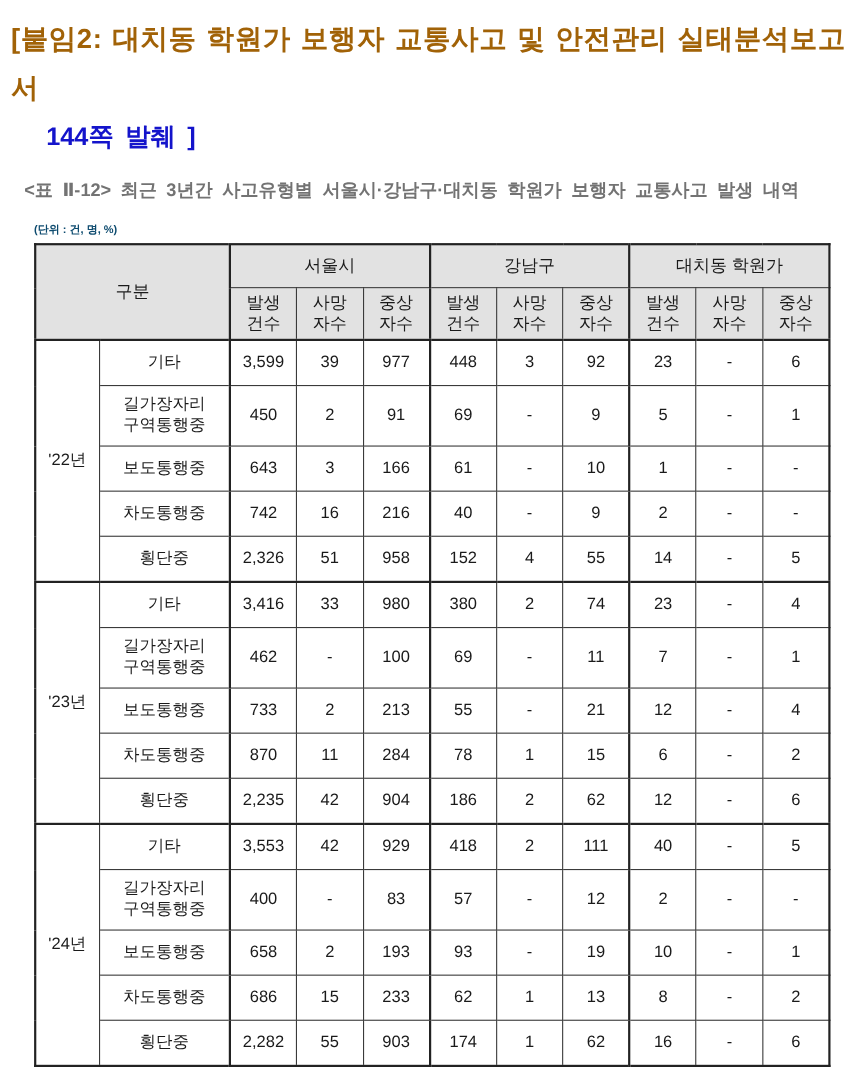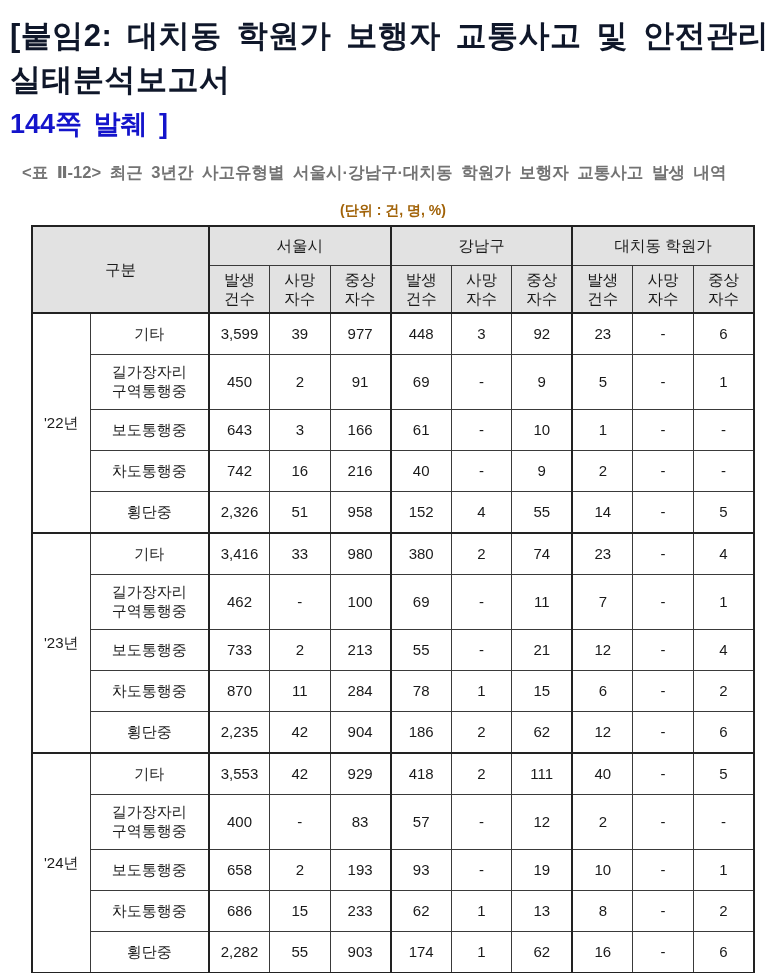--- a/index.html
+++ b/index.html
@@ -10,51 +10,52 @@
     background: #ffffff;
     font-family: "Liberation Sans", "DejaVu Sans", sans-serif;
     color: #1a1a1a;
     box-sizing: border-box;
     padding: 14px 10px 0 10px;
     overflow: hidden;
   }
   
   .title { margin-bottom: 16px; }
   .title-line1 {
-    color: #0f172a;
-    font-size: 31px;
+    color: #a16207;
+    font-size: 25px;
     font-weight: bold;
     line-height: 44px;
     text-align: justify;
     text-align-last: justify;
     letter-spacing: 0.5px;
   }
   .title-line2 {
     color: #1414cb;
-    font-size: 27px;
+    font-size: 23px;
     font-weight: bold;
     line-height: 44px;
+    margin-left: 32px;
     word-spacing: 4px;
   }
   
   .caption {
     margin: 6px 0 0 12px;
     font-size: 16.5px;
     font-weight: bold;
     color: #737373;
     word-spacing: 4px;
     white-space: nowrap;
   }
   .unit-note {
     width: 724px;
     margin: 18px 0 5px 21px;
-    text-align: center;
-    font-size: 14px;
-    font-weight: bold;
-    color: #a16207;
+    text-align: left;
+    font-size: 10px;
+    font-weight: bold;
+    color: #0c4a6e;
   }
   
   table.data-table {
     table-layout: fixed;
     border-collapse: collapse;
     width: 724px;
     margin-left: 21px;
     border: 2px solid #222222;
   }
   .data-table th, .data-table td {

